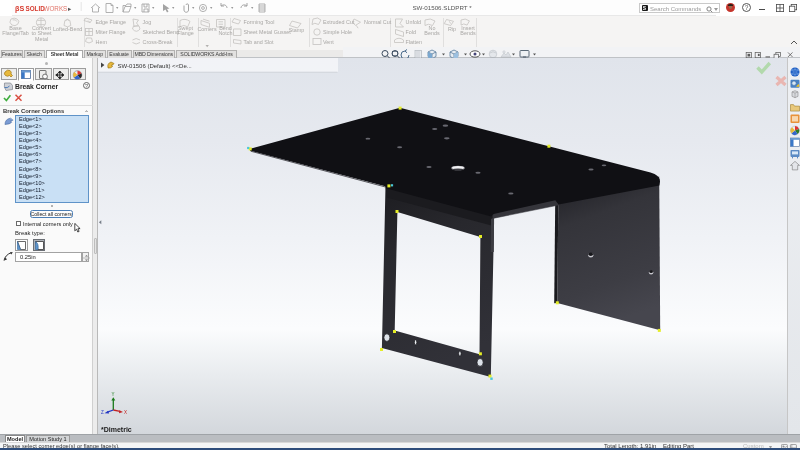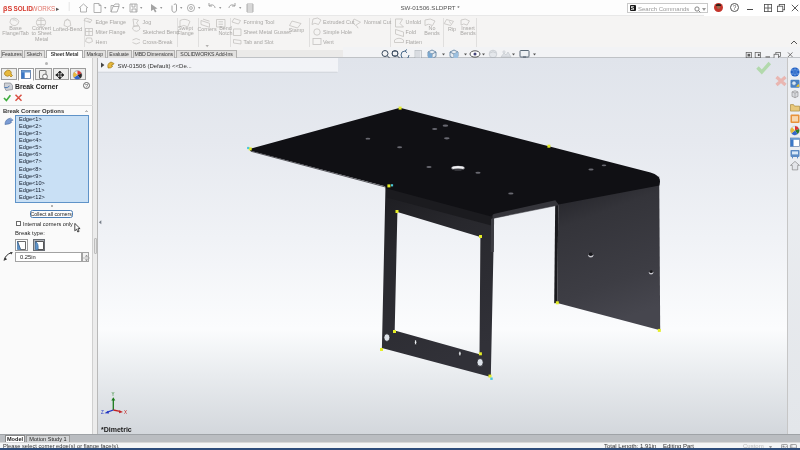--- a/index.html
+++ b/index.html
@@ -1,18 +1,18 @@
 <!DOCTYPE html>
 <html><head><meta charset="utf-8"><style>
 *{margin:0;padding:0;box-sizing:border-box;}
 html,body{width:800px;height:450px;overflow:hidden;font-family:"Liberation Sans",sans-serif;background:#fff;}
 #app{position:relative;width:800px;height:450px;}
 .abs{position:absolute;}
 
-#titlebar{position:absolute;left:0;top:0;width:704px;height:16px;background:#fdfdfd;border-bottom:1px solid #e8e8e8;}
+#titlebar{position:absolute;left:12px;top:0;width:704px;height:16px;background:#fdfdfd;border-bottom:1px solid #e8e8e8;}
 .tbico{position:absolute;top:2px;color:#8a8a8a;font-size:9px;line-height:12px;}
 .caret{position:absolute;top:6px;width:0;height:0;border-left:2.5px solid transparent;border-right:2.5px solid transparent;border-top:3px solid #9a9a9a;}
 #doctitle{position:absolute;left:360px;top:4px;width:140px;text-align:center;font-size:6.2px;color:#555;}
 #searchbox{position:absolute;left:627px;top:2.5px;width:81px;height:10.5px;background:#fff;border:1px solid #c9c9c9;}
 #slogo{position:absolute;left:1.5px;top:1.5px;width:6px;height:6px;background:#1a1a1a;border-radius:1px;color:#fff;font-size:5px;line-height:6px;text-align:center;font-weight:bold;}
 #searchtxt{position:absolute;left:10px;top:2px;font-size:6px;color:#9a9a9a;}
 
 #ribbon{position:absolute;left:0;top:16px;width:800px;height:33.5px;background:#f5f4f3;}
 .rsep{position:absolute;top:2px;width:1px;height:29px;background:#e0dfde;}
 .rlbl{position:absolute;font-size:5.4px;color:#a9a7a5;white-space:nowrap;}

